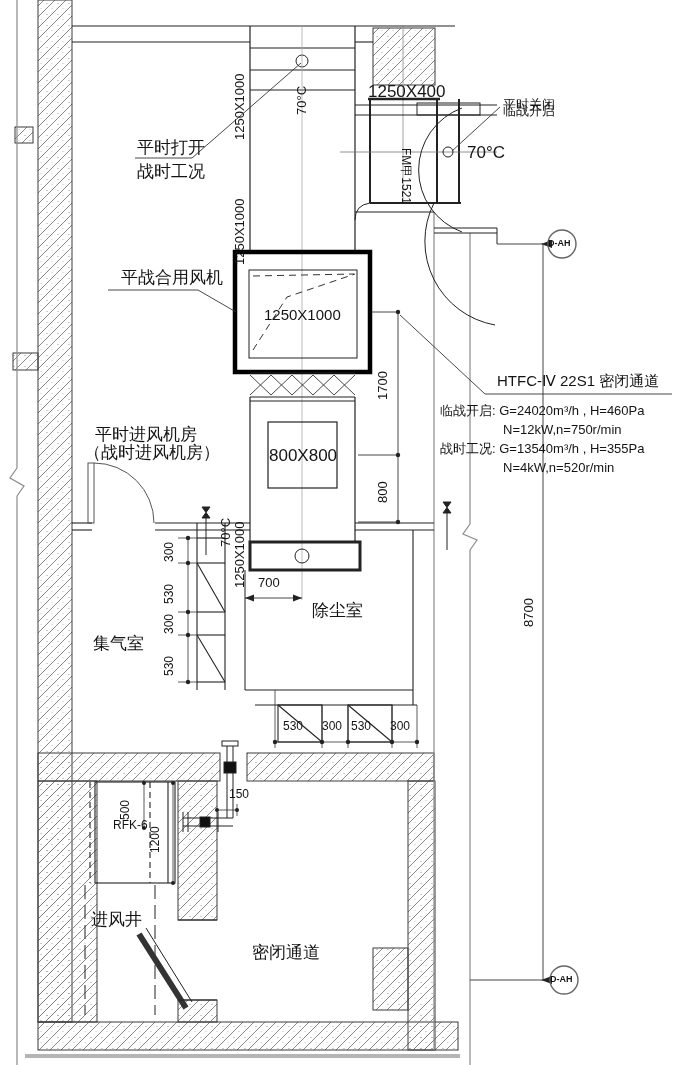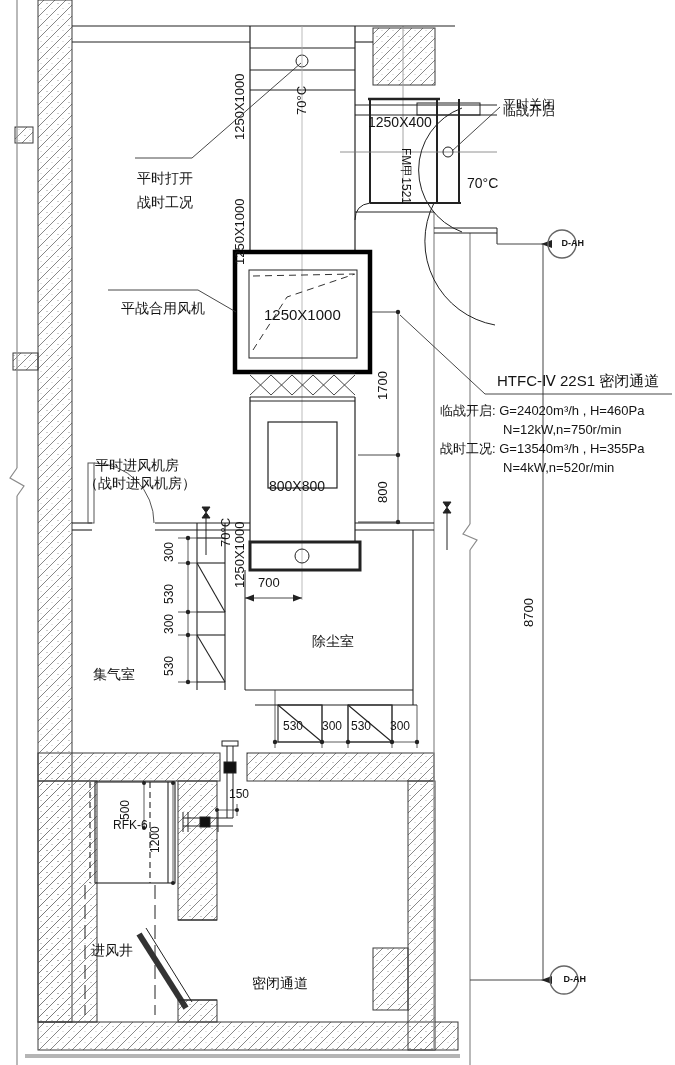--- a/index.html
+++ b/index.html
@@ -1,24 +1,24 @@
 <!DOCTYPE html>
 <html><head>
 <meta charset="utf-8">
 <style>
   html,body{margin:0;padding:0;background:#fff;}
   #canvas{position:relative;width:675px;height:1065px;background:#ffffff;overflow:hidden;
           font-family:"Liberation Sans",sans-serif;}
   #linework{position:absolute;left:0;top:0;}
   .lbl{position:absolute;color:#141414;white-space:nowrap;line-height:1;font-size:13px;
        font-family:"Liberation Sans",sans-serif;}
-  .fs12{font-size:12px;} .fs14{font-size:14px;margin-top:32px;} .fs15{font-size:15px;} .fs9{font-size:9px;font-weight:bold;}
+  .fs12{font-size:12px;} .fs14{font-size:17px;} .fs15{font-size:15px;} .fs9{font-size:9px;font-weight:bold;}
   .r-90{transform:rotate(-90deg);transform-origin:0 0;}
   .r90{transform:rotate(90deg);transform-origin:0 0;}
-  .ctr{text-align:right;padding-left:8px;}
+  .ctr{text-align:left;}
 </style>
 </head>
 <body>
 
 <div id="canvas">
 
 <svg id="linework" width="675" height="1065" viewBox="0 0 675 1065">
   <defs>
     <pattern id="hatch" patternUnits="userSpaceOnUse" width="11" height="11">
       <path d="M0,11 L11,0 M-2,2 L2,-2 M9,13 L13,9" stroke="#7a7a7a" stroke-width="0.9" fill="none"></path>

